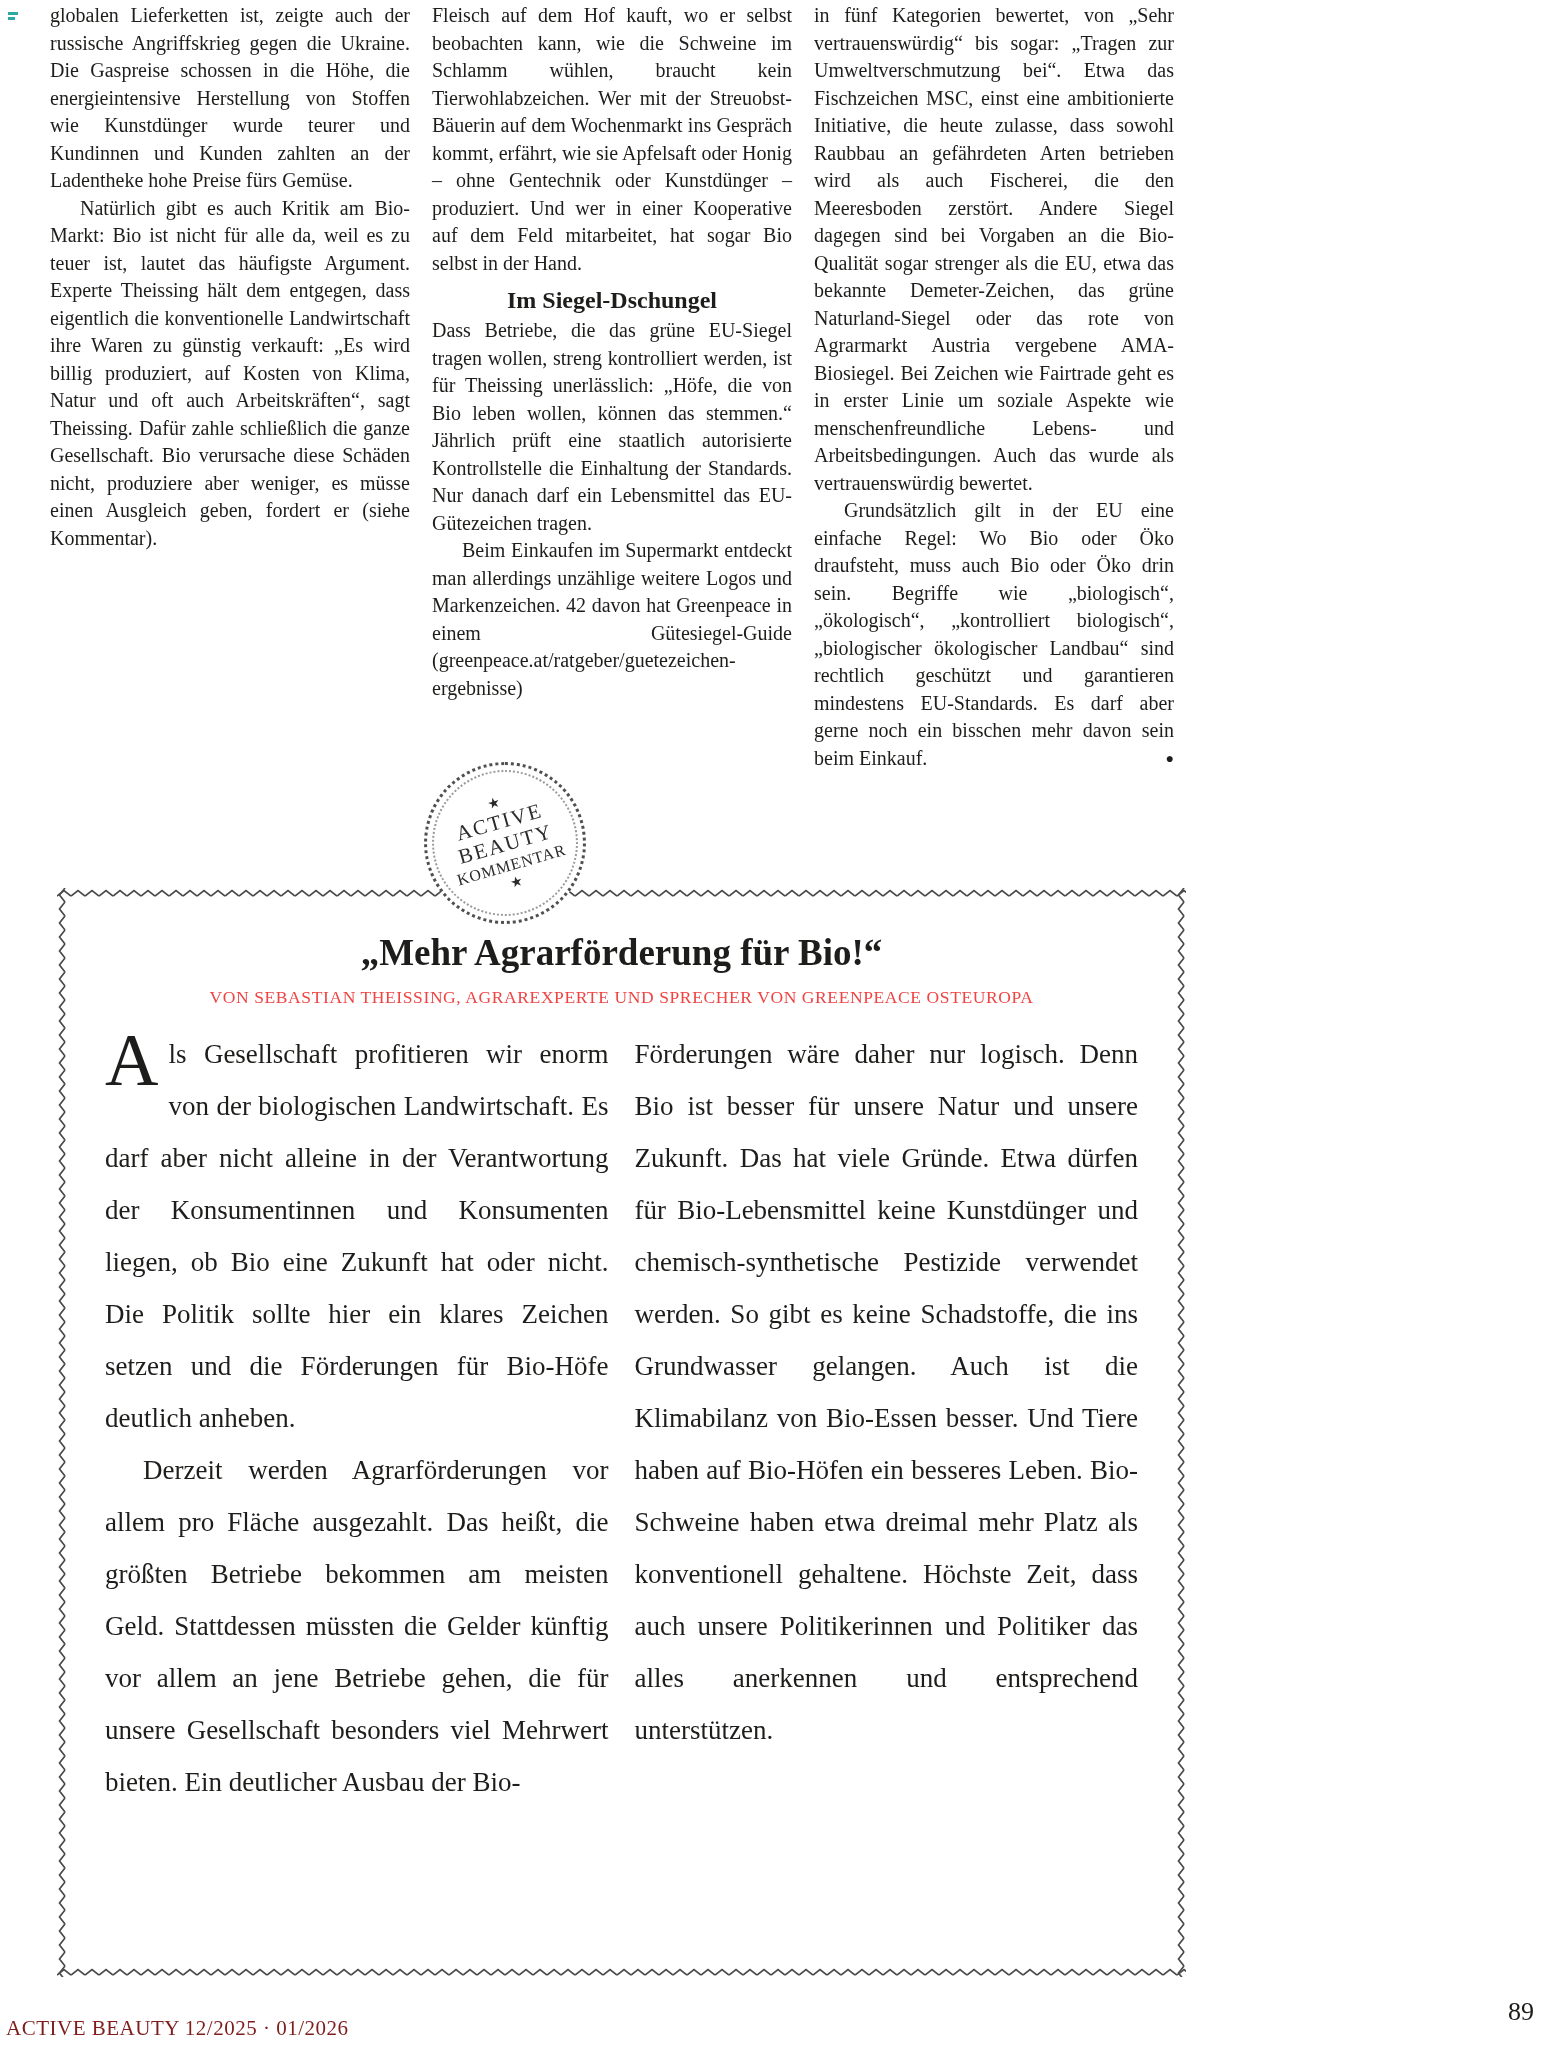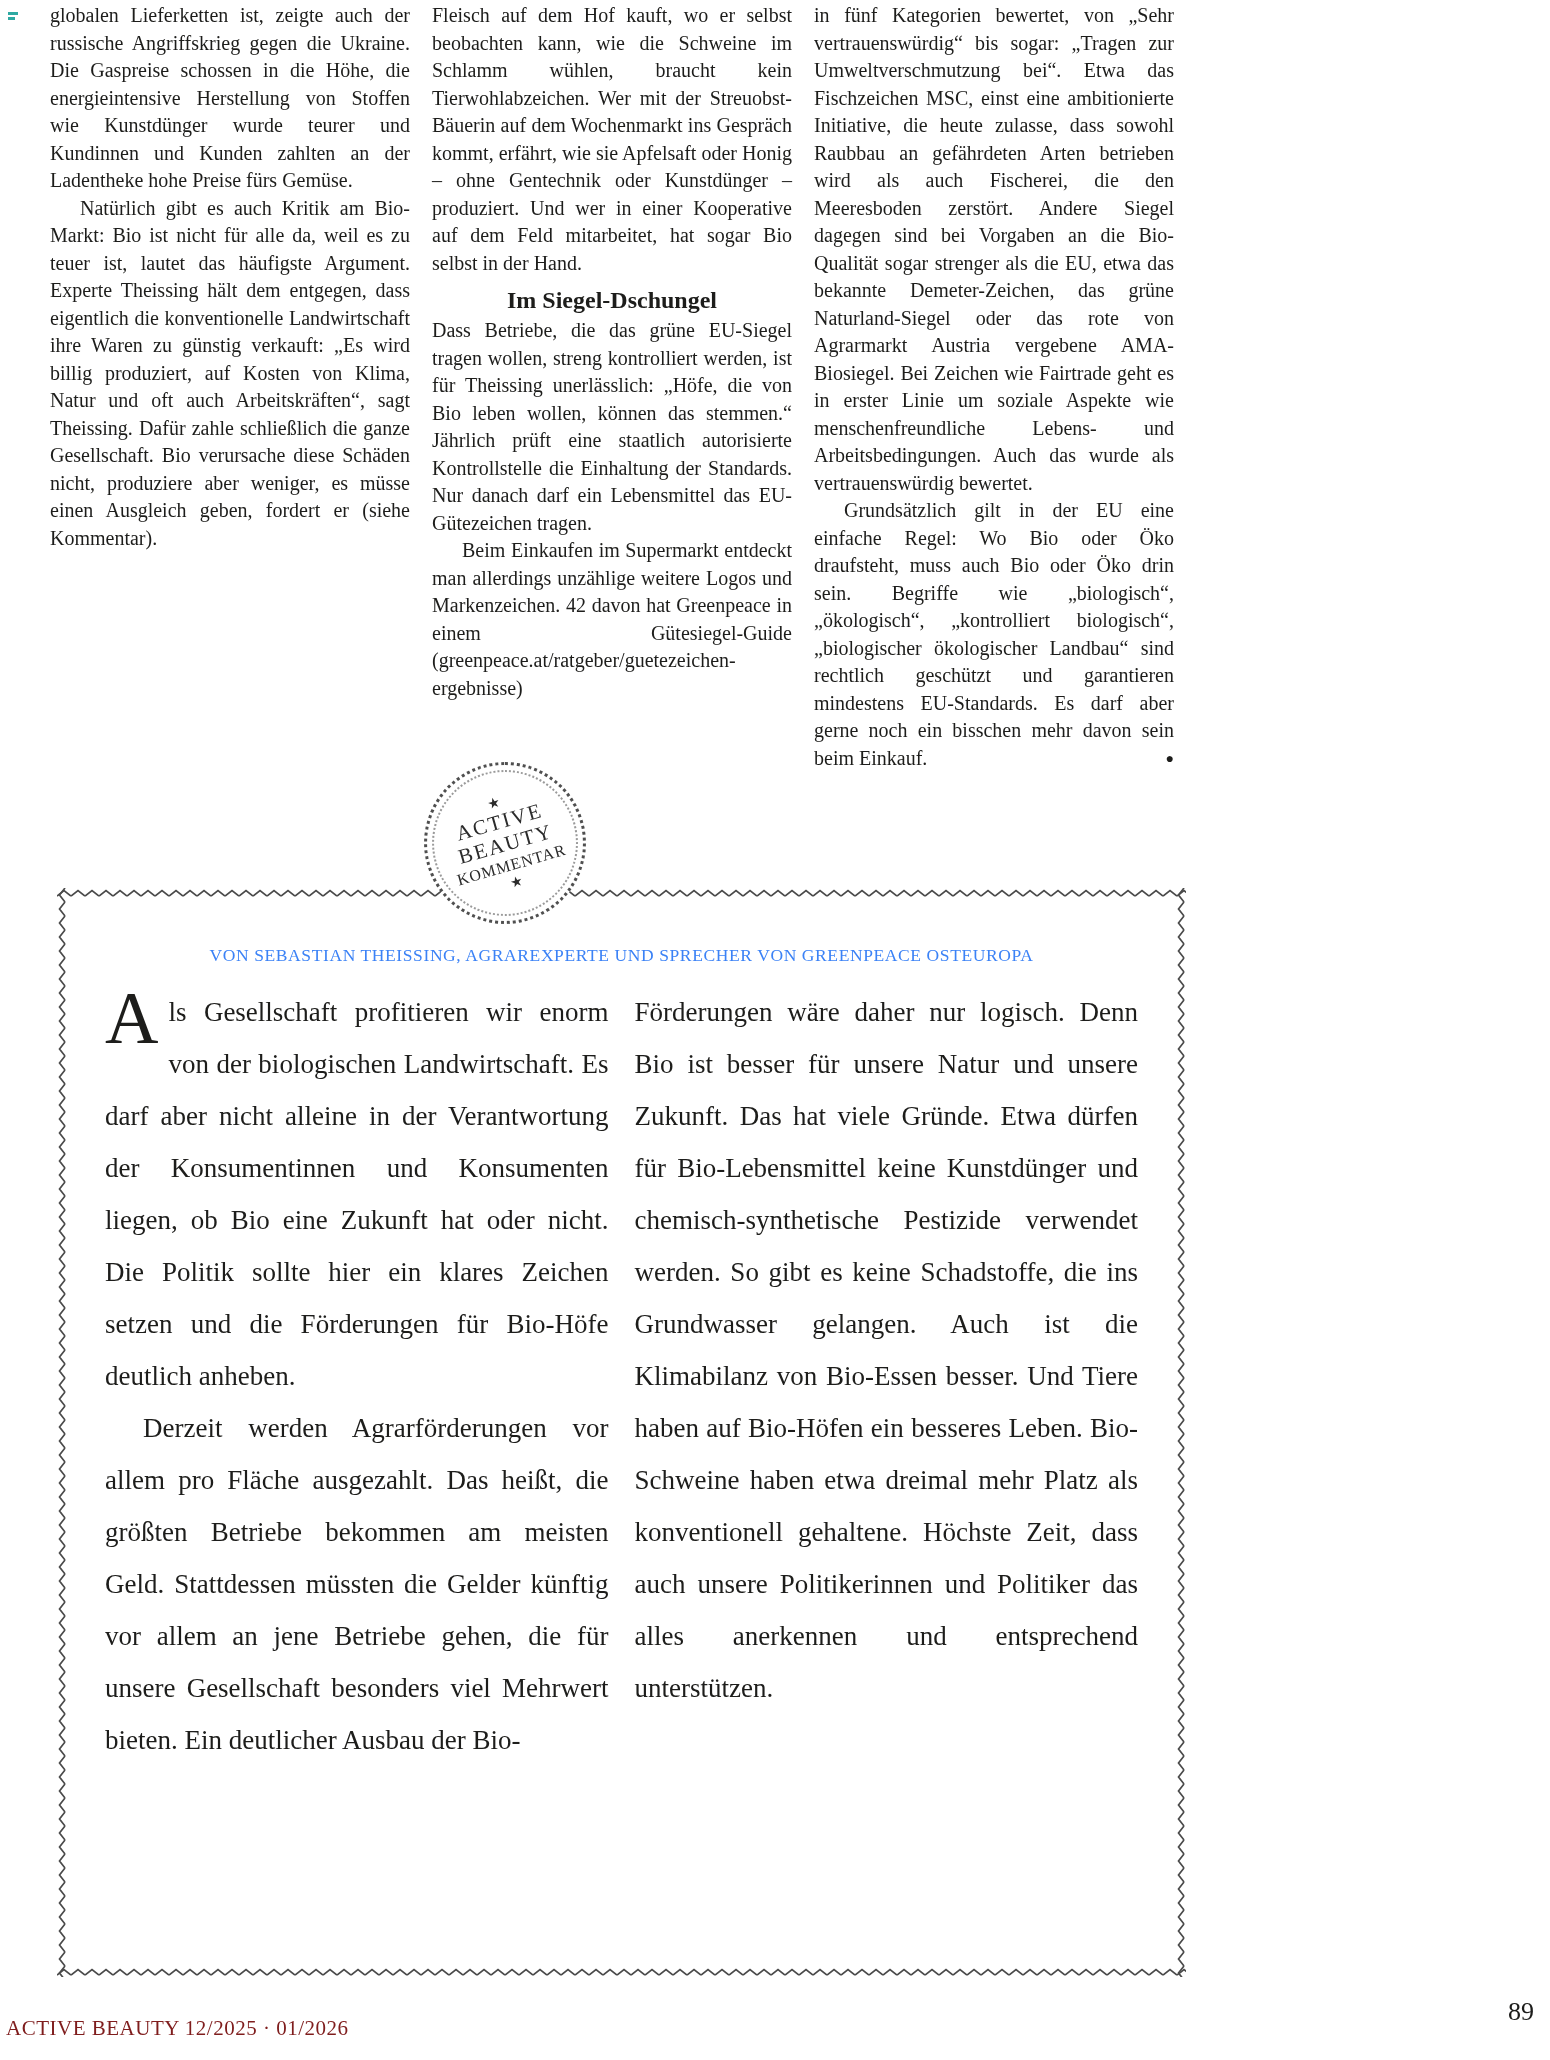--- a/index.html
+++ b/index.html
@@ -43,21 +43,21 @@
     position: absolute; left: 57px; top: 888px; width: 1129px; height: 1089px;
     padding: 44px 48px 0;
   }
   .zz-edge { position: absolute; pointer-events: none; }
   .zz-top    { top: 0; left: 0; width: 100%; height: 10px; }
   .zz-bottom { bottom: 0; left: 0; width: 100%; height: 10px; }
   .zz-left   { top: 0; left: 0; width: 10px; height: 100%; }
   .zz-right  { top: 0; right: 0; width: 10px; height: 100%; }
 
   .c-title  { margin: 0; text-align: center; font-size: 37px; font-weight: 700; line-height: 42px; }
-  .c-byline { margin-top: 13px; text-align: center; font-size: 17.5px; letter-spacing: 0.6px; color: #3b82f6; }
+  .c-byline { margin-top: 13px; text-align: center; font-size: 17.5px; letter-spacing: 0.6px; color: #ef4444; }
   .c-cols   { display: flex; gap: 26px; margin-top: 20px; }
   .c-col    { flex: 1 1 0; font-size: 27px; line-height: 52px; text-align: justify; hyphens: auto; -webkit-hyphens: auto; }
   .c-para   { margin: 0; }
   .c-indent { text-indent: 38px; }
   .dropcap  { float: left; font-size: 74px; line-height: 60px; padding: 2px 10px 0 0; }
 
   
   .footer-issue { position: absolute; left: 6px; top: 2016px; font-size: 21px; letter-spacing: 0.5px; color: #7f1d1d; }
   .page-number  { position: absolute; right: 16px; top: 1997px; font-size: 26px; color: #1d1d1b; }
 </style>
@@ -126,20 +126,21 @@
   </svg>
   <svg class="zz-edge zz-right" width="10" height="100%" preserveAspectRatio="none">
     <defs>
         <pattern id="zzv2" width="10" height="14" patternUnits="userSpaceOnUse">
       <path d="M8 0 L2.5 7 L8 14" fill="none" stroke="#4a4a4a" stroke-width="1.7"></path>
     </pattern>
       </defs>
     <rect width="10" height="100%" fill="url(#zzv2)"></rect>
   </svg>
 
+  <h2 class="c-title">„Mehr Agrarförderung für Bio!“</h2>
   <div class="c-byline">VON SEBASTIAN THEISSING, AGRAREXPERTE UND SPRECHER VON GREENPEACE OSTEUROPA</div>
   <div class="c-cols">
     <div class="c-col">
       <p class="c-para">
         <span class="dropcap">A</span><span>ls Gesellschaft profitieren wir enorm von der biologischen Landwirtschaft. Es darf aber nicht alleine in der Verantwortung der Konsumentinnen und Konsumenten liegen, ob Bio eine Zukunft hat oder nicht. Die Politik sollte hier ein klares Zeichen setzen und die Förderungen für Bio-Höfe deutlich anheben.</span>
       </p>
       <p class="c-para c-indent">Derzeit werden Agrarförderungen vor allem pro Fläche ausgezahlt. Das heißt, die größten Betriebe bekommen am meisten Geld. Stattdessen müssten die Gelder künftig vor allem an jene Betriebe gehen, die für unsere Gesellschaft besonders viel Mehrwert bieten. Ein deutlicher Ausbau der Bio-</p>
     </div>
     <div class="c-col">
       <p class="c-para">Förderungen wäre daher nur logisch. Denn Bio ist besser für unsere Natur und unsere Zukunft. Das hat viele Gründe. Etwa dürfen für Bio-Lebensmittel keine Kunstdünger und chemisch-synthetische Pestizide verwendet werden. So gibt es keine Schadstoffe, die ins Grundwasser gelangen. Auch ist die Klimabilanz von Bio-Essen besser. Und Tiere haben auf Bio-Höfen ein besseres Leben. Bio-Schweine haben etwa dreimal mehr Platz als konventionell gehaltene. Höchste Zeit, dass auch unsere Politikerinnen und Politiker das alles anerkennen und entsprechend unterstützen.</p>

